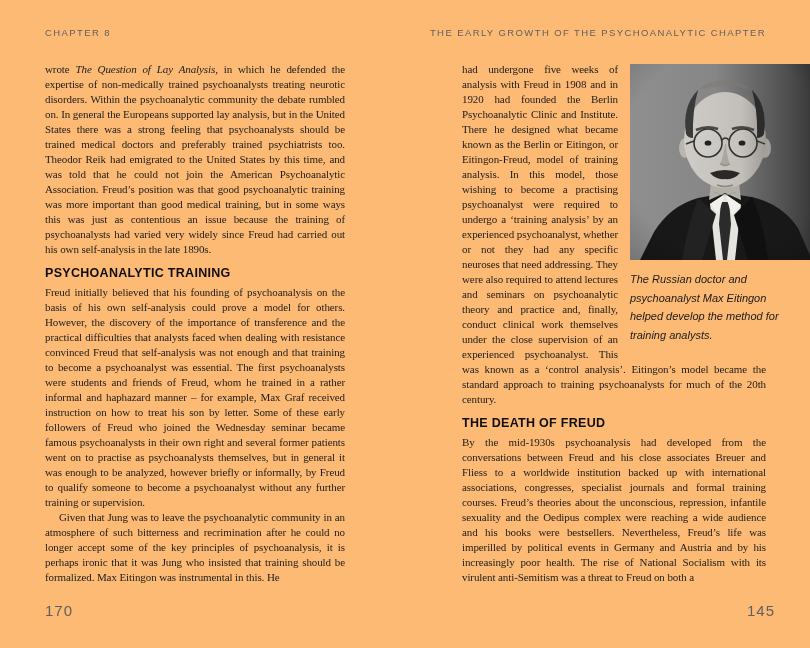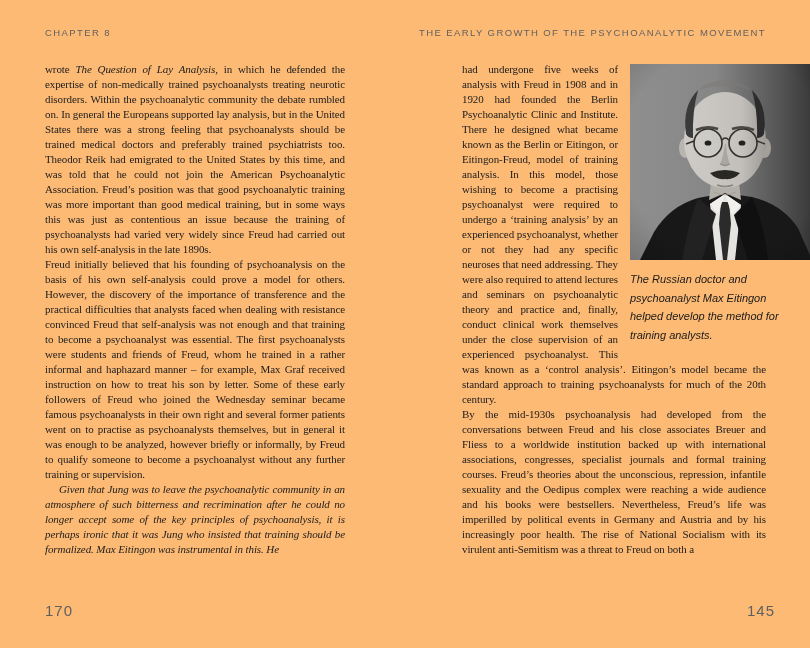--- a/index.html
+++ b/index.html
@@ -21,21 +21,21 @@
   .page{position:absolute;top:62px;}
   .page.left{left:45px;width:300px;}
   .page.right{left:462px;width:304px;}
   .page p{
     margin:0;
     font-size:11px;line-height:15px;
     letter-spacing:-0.1px;
     text-align:justify;
     color:#1c1c1c;
   }
-  .page p.indent{text-indent:14px;font-style:italic;}
+  .page p.indent{text-indent:14px;}
   .section-heading{
     margin:9px 0 5px 0;
     font-family:"Liberation Sans", sans-serif;
     font-weight:bold;font-size:12.5px;
     letter-spacing:0.3px;color:#0e0e0e;
   }
   .book-title{font-style:italic;}
   .photo-figure{
     float:right;
     width:158px;
@@ -57,24 +57,25 @@
   }
   .page-number.left{left:45px;}
   .page-number.right{right:35px;}
 </style>
 </head>
 <body>
 
 <div class="spread">
 
   <span class="running-head left">CHAPTER 8</span>
-  <span class="running-head right">THE EARLY GROWTH OF THE PSYCHOANALYTIC MOVEMENT</span>
+  <span class="running-head right">THE EARLY GROWTH OF THE PSYCHOANALYTIC CHAPTER</span>
 
   <div class="page left">
     <p><span>wrote </span><span class="book-title">The Question of Lay Analysis</span><span>, in which he defended the expertise of non-medically trained psychoanalysts treating neurotic disorders. Within the psychoanalytic community the debate rumbled on. In general the Europeans supported lay analysis, but in the United States there was a strong feeling that psychoanalysts should be trained medical doctors and preferably trained psychiatrists too. Theodor Reik had emigrated to the United States by this time, and was told that he could not join the American Psychoanalytic Association. Freud’s position was that good psychoanalytic training was more important than good medical training, but in some ways this was just as contentious an issue because the training of psychoanalysts had varied very widely since Freud had carried out his own self-analysis in the late 1890s.</span></p>
+    <h2 class="section-heading">PSYCHOANALYTIC TRAINING</h2>
     <p>Freud initially believed that his founding of psychoanalysis on the basis of his own self-analysis could prove a model for others. However, the discovery of the importance of transference and the practical difficulties that analysts faced when dealing with resistance convinced Freud that self-analysis was not enough and that training to become a psychoanalyst was essential. The first psychoanalysts were students and friends of Freud, whom he trained in a rather informal and haphazard manner – for example, Max Graf received instruction on how to treat his son by letter. Some of these early followers of Freud who joined the Wednesday seminar became famous psychoanalysts in their own right and several former patients went on to practise as psychoanalysts themselves, but in general it was enough to be analyzed, however briefly or informally, by Freud to qualify someone to become a psychoanalyst without any further training or supervision.</p>
     <p class="indent">Given that Jung was to leave the psychoanalytic community in an atmosphere of such bitterness and recrimination after he could no longer accept some of the key principles of psychoanalysis, it is perhaps ironic that it was Jung who insisted that training should be formalized. Max Eitingon was instrumental in this. He</p>
   </div>
 
   <div class="page right">
     <figure class="photo-figure" style="margin-top:2px;">
       <svg viewBox="0 0 190 196" xmlns="http://www.w3.org/2000/svg">
         <defs>
           <linearGradient id="bgGrad" x1="0" y1="0" x2="1" y2="0">
             <stop offset="0" stop-color="#8f8f8f"></stop>
@@ -135,19 +136,20 @@
         <path d="M80,109 Q95,103 110,109 Q104,116 95,115 Q86,116 80,109 Z" fill="#2a2824"></path>
 
         <path d="M87,121 Q95,124 103,121" stroke="#8a857f" stroke-width="1.5" fill="none"></path>
 
         <path d="M84,128 Q95,134 106,128" stroke="#9c9791" stroke-width="1" fill="none" opacity="0.7"></path>
         <rect x="0" y="0" width="190" height="196" fill="url(#vignette)"></rect>
       </svg>
       <figcaption class="photo-caption">The Russian doctor and psychoanalyst Max Eitingon helped develop the method for training analysts.</figcaption>
     </figure>
     <p>had undergone five weeks of analysis with Freud in 1908 and in 1920 had founded the Berlin Psychoanalytic Clinic and Institute. There he designed what became known as the Berlin or Eitingon, or Eitingon-Freud, model of training analysis. In this model, those wishing to become a practising psychoanalyst were required to undergo a ‘training analysis’ by an experienced psychoanalyst, whether or not they had any specific neuroses that need addressing. They were also required to attend lectures and seminars on psychoanalytic theory and practice and, finally, conduct clinical work themselves under the close supervision of an experienced psychoanalyst. This was known as a ‘control analysis’. Eitingon’s model became the standard approach to training psychoanalysts for much of the 20th century.</p>
+    <h2 class="section-heading" style="clear:none;">THE DEATH OF FREUD</h2>
     <p>By the mid-1930s psychoanalysis had developed from the conversations between Freud and his close associates Breuer and Fliess to a worldwide institution backed up with international associations, congresses, specialist journals and formal training courses. Freud’s theories about the unconscious, repression, infantile sexuality and the Oedipus complex were reaching a wide audience and his books were bestsellers. Nevertheless, Freud’s life was imperilled by political events in Germany and Austria and by his increasingly poor health. The rise of National Socialism with its virulent anti-Semitism was a threat to Freud on both a</p>
   </div>
 
   <span class="page-number left">170</span>
   <span class="page-number right">145</span>
 
 </div>
 
 </body></html>

